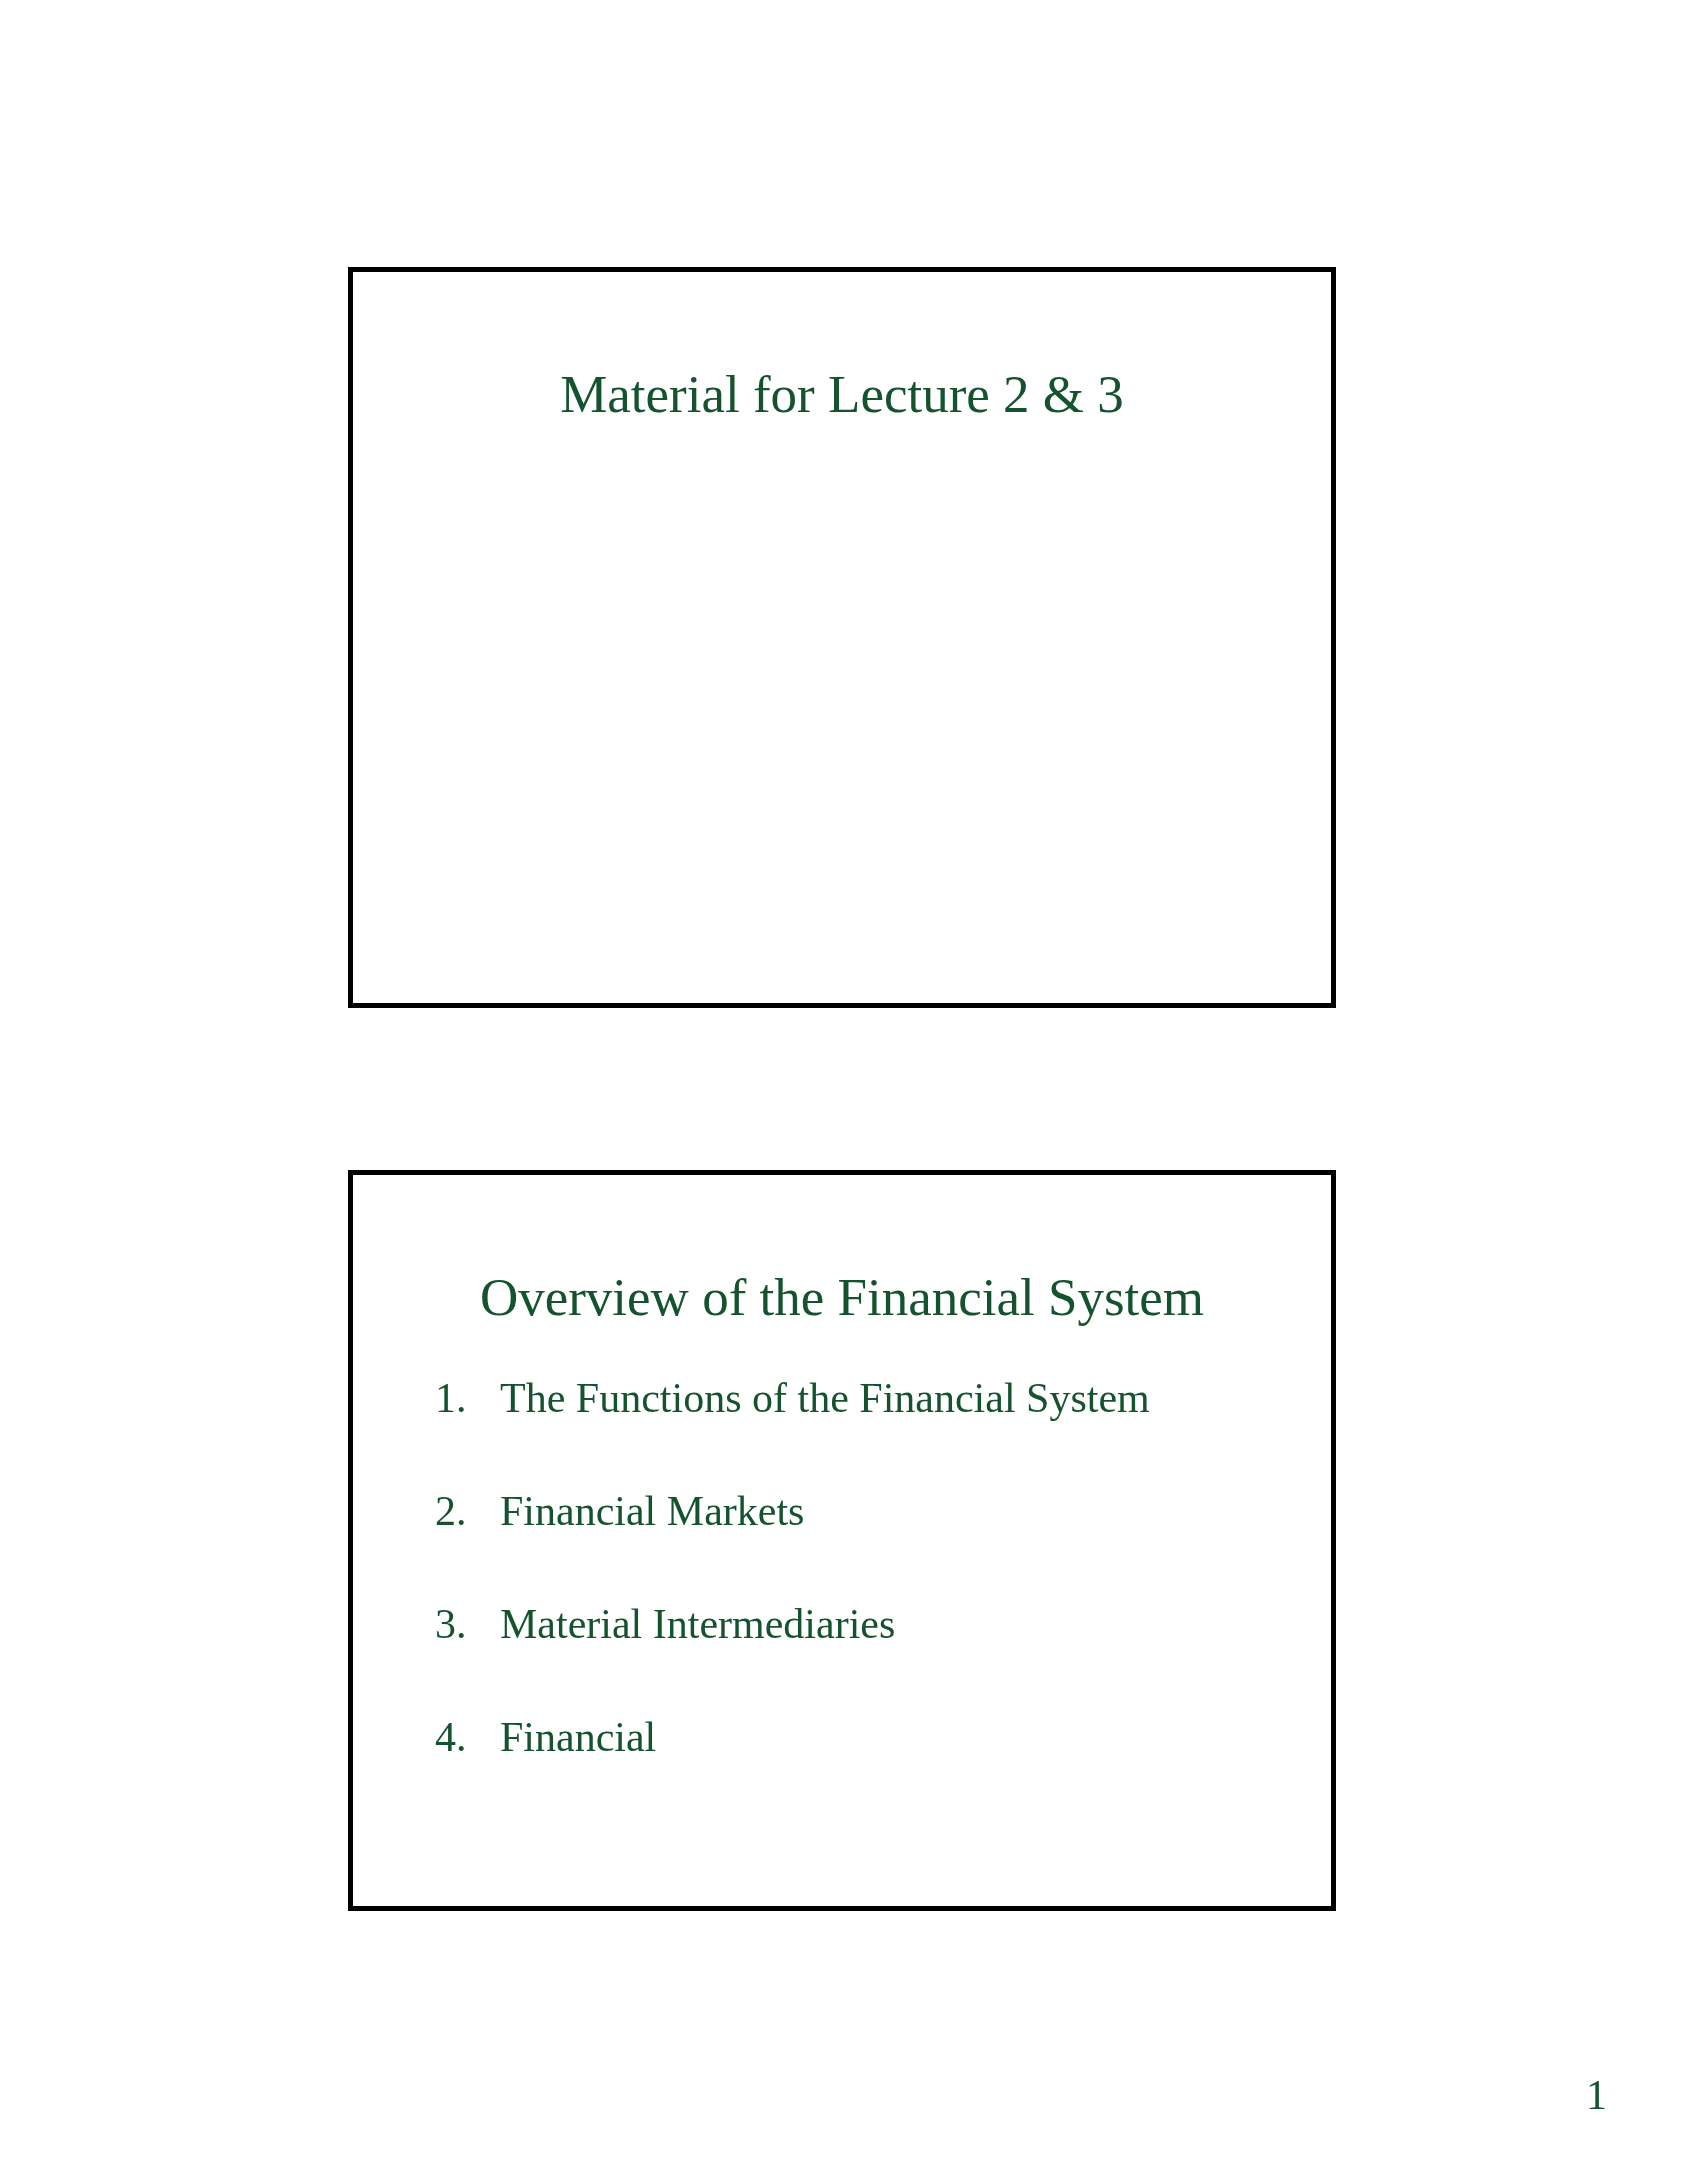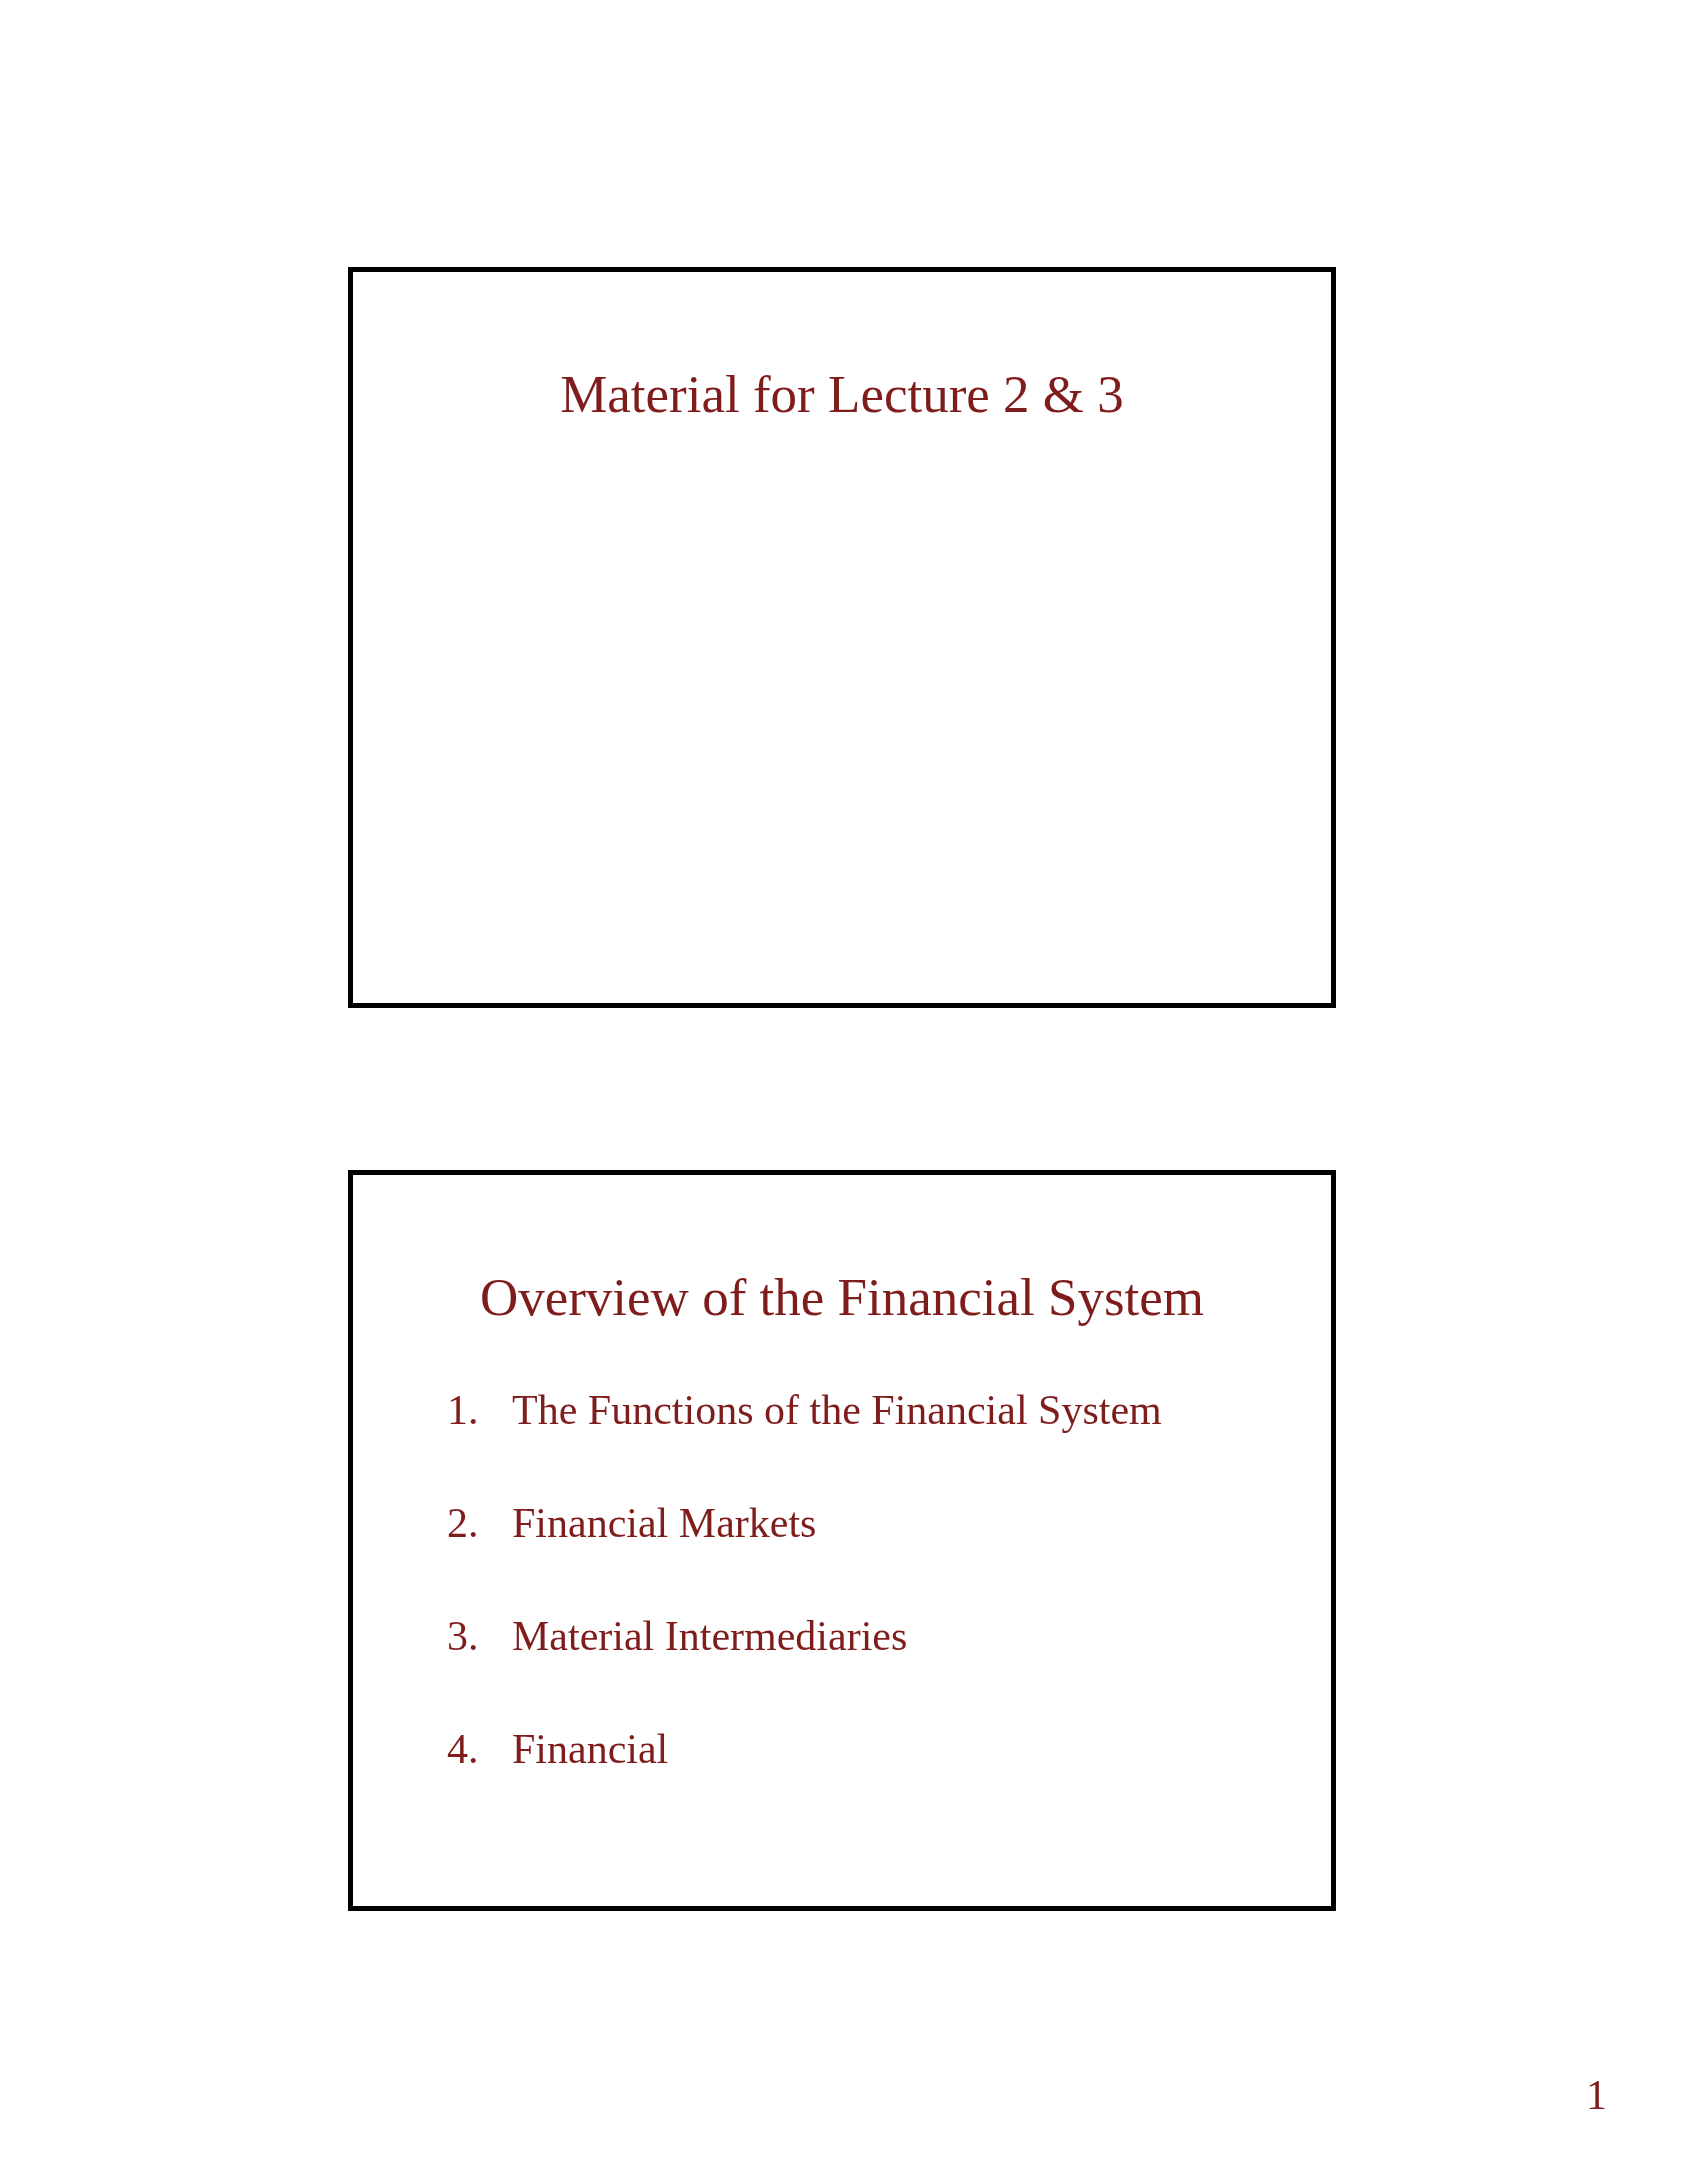--- a/index.html
+++ b/index.html
@@ -5,21 +5,21 @@
   html, body {
     margin: 0;
     padding: 0;
     background: #ffffff;
   }
   .page {
     position: relative;
     width: 1683px;
     height: 2178px;
     background: #ffffff;
-    color: #7f1d1d;
+    color: #14532d;
     font-family: "Liberation Serif", "DejaVu Serif", serif;
     overflow: hidden;
   }
   .slide {
     position: absolute;
     left: 348px;
     width: 988px;
     height: 741px;
     border: 5px solid #000000;
     box-sizing: border-box;
@@ -46,21 +46,21 @@
     font-size: 38px;
     line-height: 57px;
   }
   .body-line { white-space: nowrap; }
   .slide-list {
     position: absolute;
     left: 0;
     top: 0;
     width: 100%;
     height: 100%;
-    margin: 16px;
+    margin: 4px;
     padding: 0;
     list-style: none;
     font-size: 42px;
   }
   .list-item {
     position: absolute;
     left: 78px;
     line-height: 51px;
     white-space: nowrap;
   }

